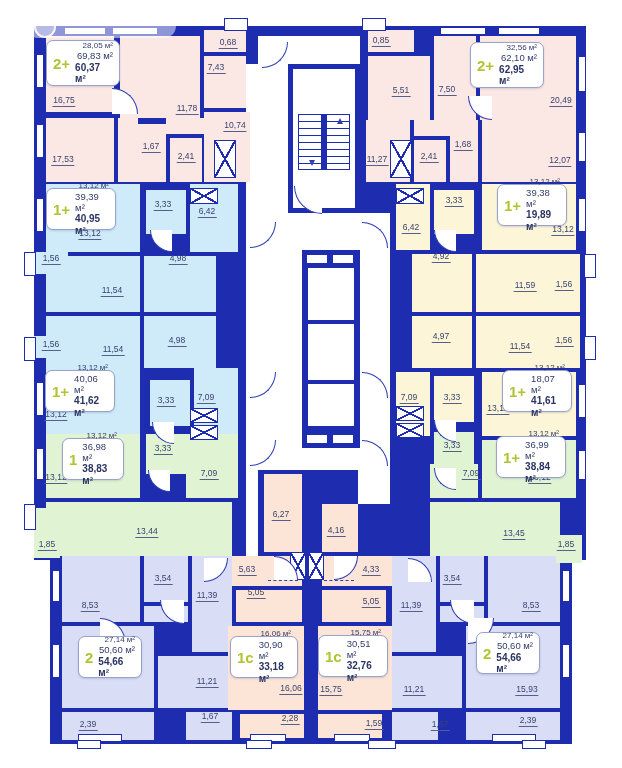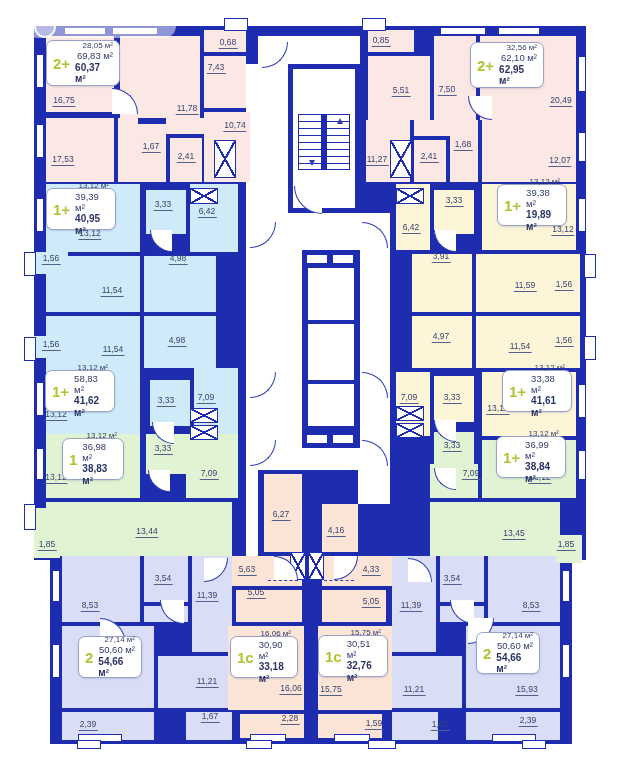--- a/index.html
+++ b/index.html
@@ -275,21 +275,21 @@
       <div class="dim" style="left: 531px; top: 601px;">8,53</div>
       <div class="dim" style="left: 414px; top: 685px;">11,21</div>
       <div class="dim" style="left: 527px; top: 685px;">15,93</div>
       <div class="dim" style="left: 440px; top: 720px;">1,67</div>
       <div class="dim" style="left: 528px; top: 716px;">2,39</div>
       <div class="dim" style="left: 514px; top: 529px;">13,45</div>
       <div class="dim" style="left: 566px; top: 540px;">1,85</div>
       <div class="dim" style="left: 454px; top: 196px;">3,33</div>
       <div class="dim" style="left: 411px; top: 223px;">6,42</div>
       <div class="dim" style="left: 563px; top: 225px;">13,12</div>
-      <div class="dim" style="left: 441px; top: 252px;">3,91</div>
+      <div class="dim" style="left: 441px; top: 252px;">4,92</div>
       <div class="dim" style="left: 525px; top: 281px;">11,59</div>
       <div class="dim" style="left: 564px; top: 280px;">1,56</div>
       <div class="dim" style="left: 441px; top: 332px;">4,97</div>
       <div class="dim" style="left: 520px; top: 342px;">11,54</div>
       <div class="dim" style="left: 564px; top: 336px;">1,56</div>
       <div class="dim" style="left: 409px; top: 393px;">7,09</div>
       <div class="dim" style="left: 452px; top: 393px;">3,33</div>
       <div class="dim" style="left: 498px; top: 404px;">13,12</div>
       <div class="dim" style="left: 452px; top: 441px;">3,33</div>
       <div class="dim" style="left: 471px; top: 469px;">7,09</div>
@@ -325,37 +325,37 @@
         <div class="col">
           <div class="a1">13,12 м²</div>
           <div class="a2">39,38 м²</div>
           <div class="a3">19,89 м²</div>
         </div>
       </div>
       <div class="badge" style="left: 45px; top: 370px; width: 70px; height: 42px;">
         <div class="t">1+</div>
         <div class="col">
           <div class="a1">13,12 м²</div>
-          <div class="a2">58,83 м²</div>
+          <div class="a2">40,06 м²</div>
           <div class="a3">41,62 м²</div>
         </div>
       </div>
       <div class="badge" style="left: 62px; top: 438px; width: 62px; height: 42px;">
         <div class="t">1</div>
         <div class="col">
           <div class="a1">13,12 м²</div>
           <div class="a2">36,98 м²</div>
           <div class="a3">38,83 м²</div>
         </div>
       </div>
       <div class="badge" style="left: 502px; top: 370px; width: 70px; height: 42px;">
         <div class="t">1+</div>
         <div class="col">
           <div class="a1">13,12 м²</div>
-          <div class="a2">33,38 м²</div>
+          <div class="a2">18,07 м²</div>
           <div class="a3">41,61 м²</div>
         </div>
       </div>
       <div class="badge" style="left: 496px; top: 436px; width: 70px; height: 42px;">
         <div class="t">1+</div>
         <div class="col">
           <div class="a1">13,12 м²</div>
           <div class="a2">36,99 м²</div>
           <div class="a3">38,84 м²</div>
         </div>

